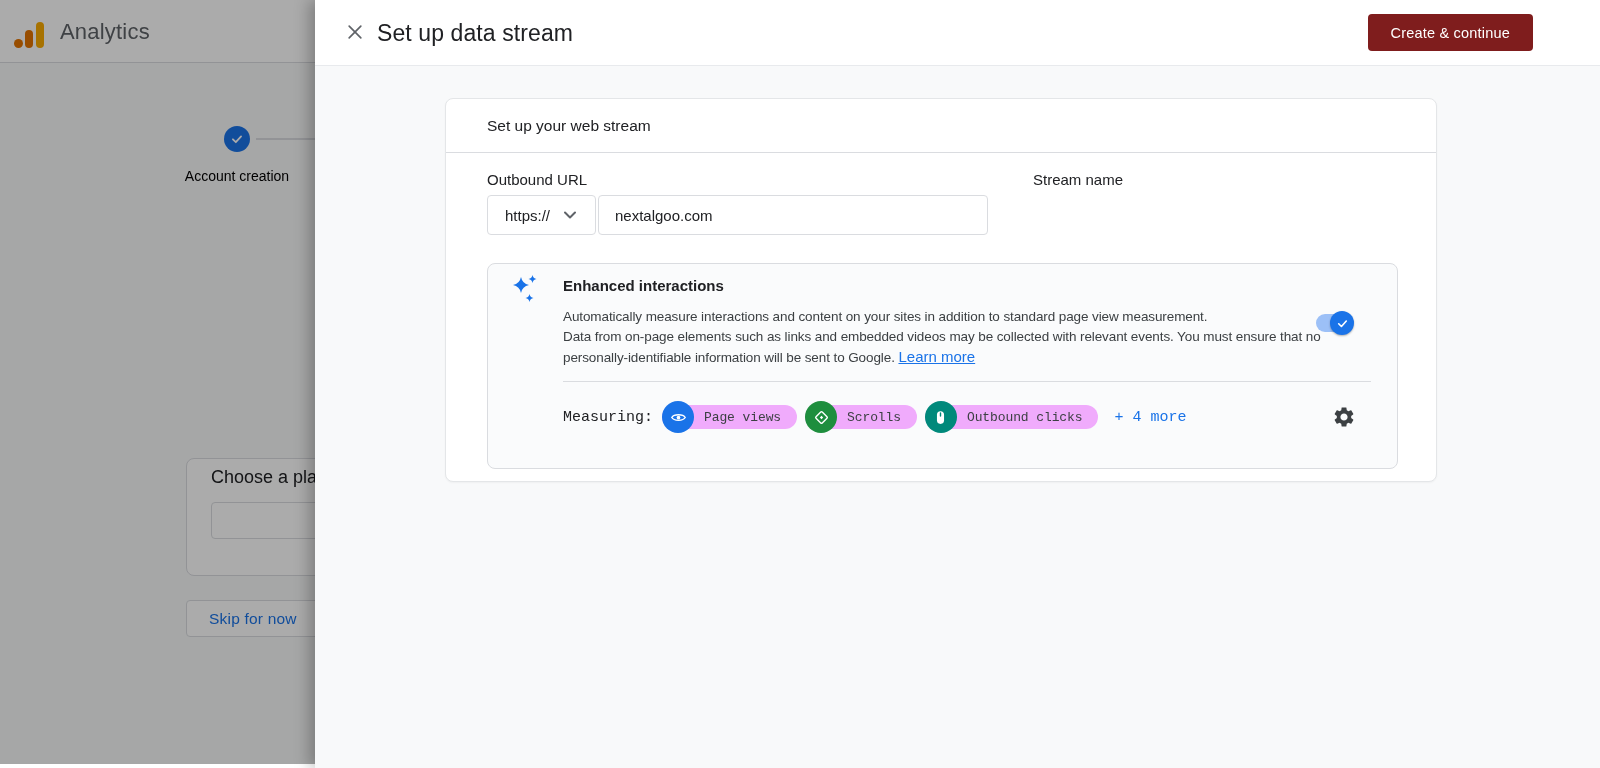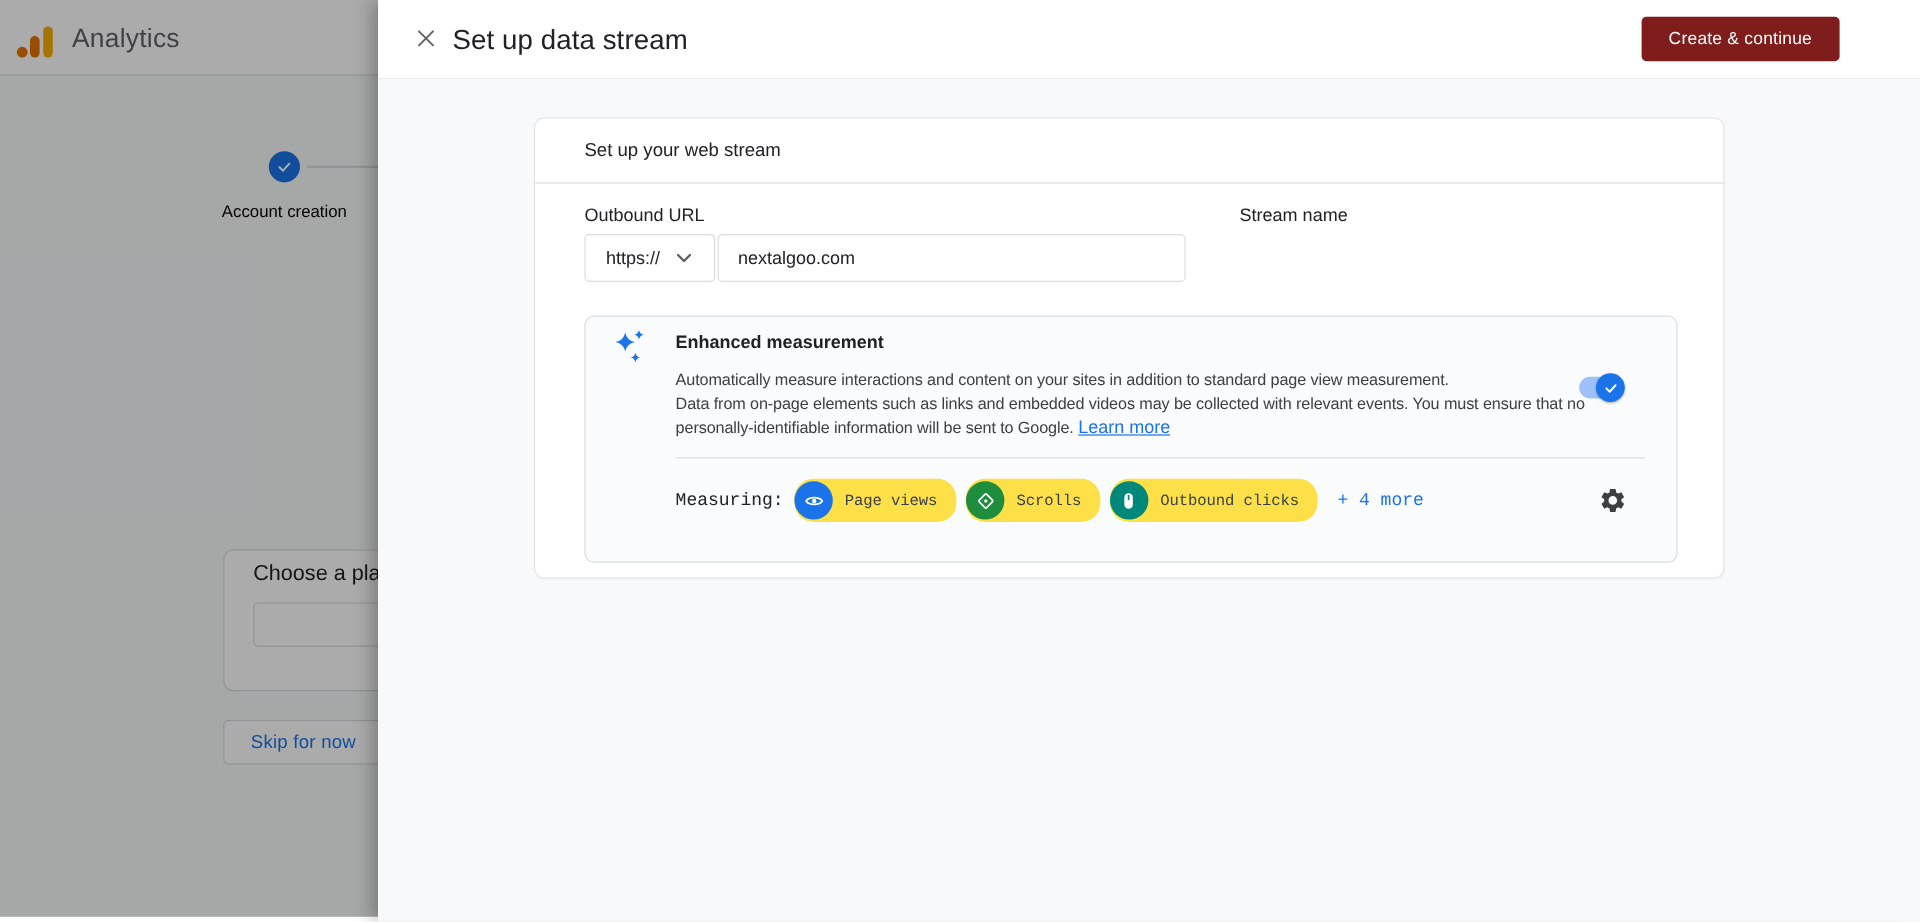--- a/index.html
+++ b/index.html
@@ -61,21 +61,21 @@
   .learn-more { color:#1a73e8; font-size:15px; text-decoration:underline; letter-spacing:0; cursor:pointer; }
 
   .toggle { position:absolute; right:43px; top:47px; width:38px; height:24px; cursor:pointer; }
   .toggle .track { position:absolute; left:0; top:3px; width:33px; height:18px; border-radius:9px; background:#9cc0f7; }
   .toggle .thumb { position:absolute; right:0; top:0; width:24px; height:24px; border-radius:50%; background:#1a73e8; display:flex; align-items:center; justify-content:center; box-shadow:0 1px 2px rgba(0,0,0,0.3); }
 
   .enh-divider { position:absolute; left:75px; right:26px; top:117px; height:1px; background:#dadce0; }
 
   .measuring-row { position:absolute; left:75px; top:137px; height:32px; display:flex; align-items:center;font-family:Liberation Mono, monospace; }
   .measuring-label { font-size:15px; color:#202124; margin-right:9px; }
-  .chip { height:36px; border-radius:16px; background:#fde047; display:flex; align-items:center; padding-right:16px; margin-right:8px; }
+  .chip { height:24px; border-radius:16px; background:#f0abfc; display:flex; align-items:center; padding-right:16px; margin-right:8px; }
   .chip-icon { width:32px; height:32px; border-radius:50%; display:flex; align-items:center; justify-content:center; margin-right:10px; flex:none; }
   .chip-icon.c-blue { background:#1a73e8; }
   .chip-icon.c-green { background:#1e8e3e; }
   .chip-icon.c-teal { background:#00897b; }
   .chip-label { font-size:13px; color:#3c4043; letter-spacing:-0.1px; white-space:nowrap; }
   .more-link { font-size:15px; color:#1a73e8; margin-left:8px; cursor:pointer; white-space:nowrap; }
   .gear { position:absolute; right:41px; top:141px; width:24px; height:24px; cursor:pointer; }
 </style>
 </head>
 <body>
@@ -139,21 +139,21 @@
         </svg>
       </div>
       <input class="text-input inp-url" type="text" value="nextalgoo.com" style="">
 
       <div class="enh-box">
         <svg class="sparkle" width="30" height="34" viewBox="0 0 30 34">
           <path d="M10 3 Q11.3 9.7 18 11 Q11.3 12.3 10 19 Q8.7 12.3 2 11 Q8.7 9.7 10 3 Z" fill="#1a73e8"></path>
           <path d="M21.5 1 Q22.1 4.4 25.5 5 Q22.1 5.6 21.5 9 Q20.9 5.6 17.5 5 Q20.9 4.4 21.5 1 Z" fill="#1a73e8"></path>
           <path d="M18.5 20 Q19.1 23.4 22.5 24 Q19.1 24.6 18.5 28 Q17.9 24.6 14.5 24 Q17.9 23.4 18.5 20 Z" fill="#1a73e8"></path>
         </svg>
-        <div class="enh-title">Enhanced measurement</div>
+        <div class="enh-title">Enhanced interactions</div>
 
         <div class="enh-desc">
           <span class="sentence1">Automatically measure interactions and content on your sites in addition to standard page view measurement.</span><span>Data from on-page elements such as links and embedded videos may be collected with relevant events. You must ensure that no personally-identifiable information will be sent to Google.</span>
           <a class="learn-more">Learn more</a>
         </div>
 
         <div class="toggle">
           <div class="track"></div>
           <div class="thumb">
             <svg width="13" height="13" viewBox="0 0 24 24">

